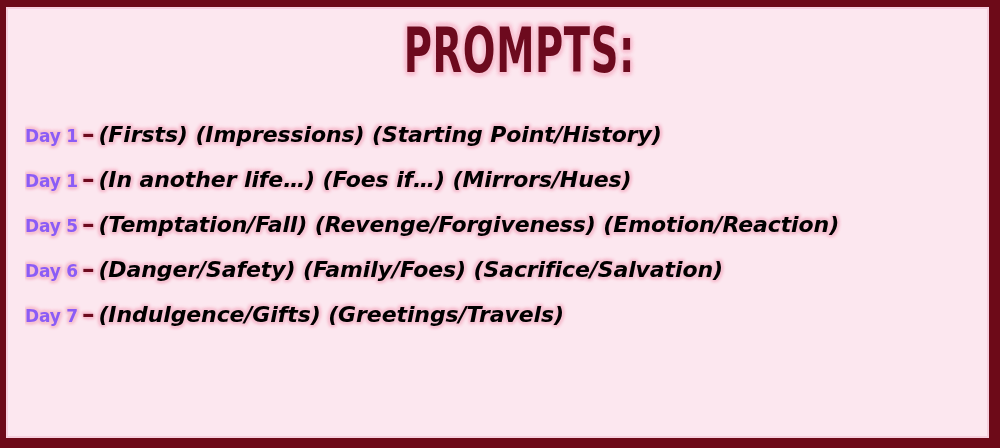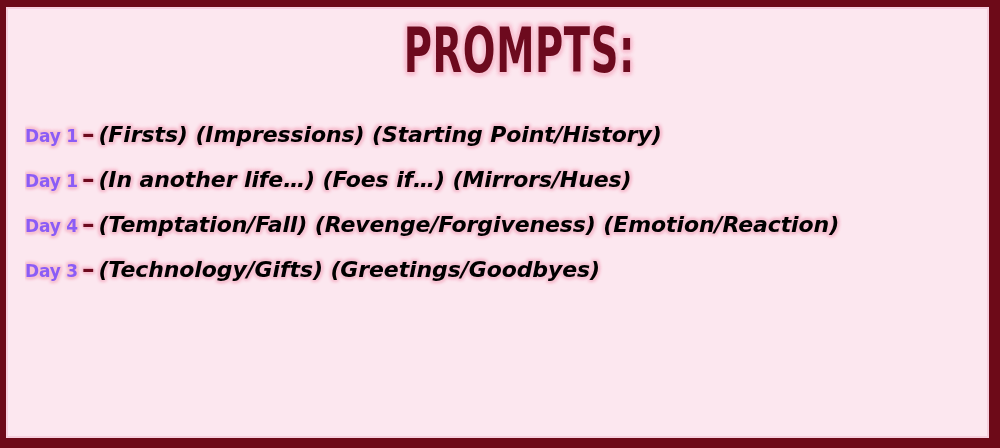--- a/index.html
+++ b/index.html
@@ -167,23 +167,26 @@
     <li class="prompt-row">
       <span class="day-label">Day 1</span><span class="dash">–</span><span class="prompt-text">(Firsts) (Impressions) (Starting Point/History)</span>
     </li>
 
 
     <li class="prompt-row">
       <span class="day-label">Day 1</span><span class="dash">–</span><span class="prompt-text">(In another life…) (Foes if…) (Mirrors/Hues)</span>
     </li>
 
     <li class="prompt-row">
-      <span class="day-label">Day 4</span><span class="dash">–</span><span class="prompt-text">(Temptation/Fall) (Revenge/Forgiveness) (Emotion/Reaction)</span>
+      <span class="day-label">Day 5</span><span class="dash">–</span><span class="prompt-text">(Temptation/Fall) (Revenge/Forgiveness) (Emotion/Reaction)</span>
     </li>
 
 
+    <li class="prompt-row">
+      <span class="day-label">Day 6</span><span class="dash">–</span><span class="prompt-text">(Danger/Safety) (Family/Foes) (Sacrifice/Salvation)</span>
+    </li>
 
     <li class="prompt-row">
-      <span class="day-label">Day 3</span><span class="dash">–</span><span class="prompt-text">(Technology/Gifts) (Greetings/Goodbyes)</span>
+      <span class="day-label">Day 7</span><span class="dash">–</span><span class="prompt-text">(Indulgence/Gifts) (Greetings/Travels)</span>
     </li>
 
   </ul>
 </div>
 
 </body></html>

